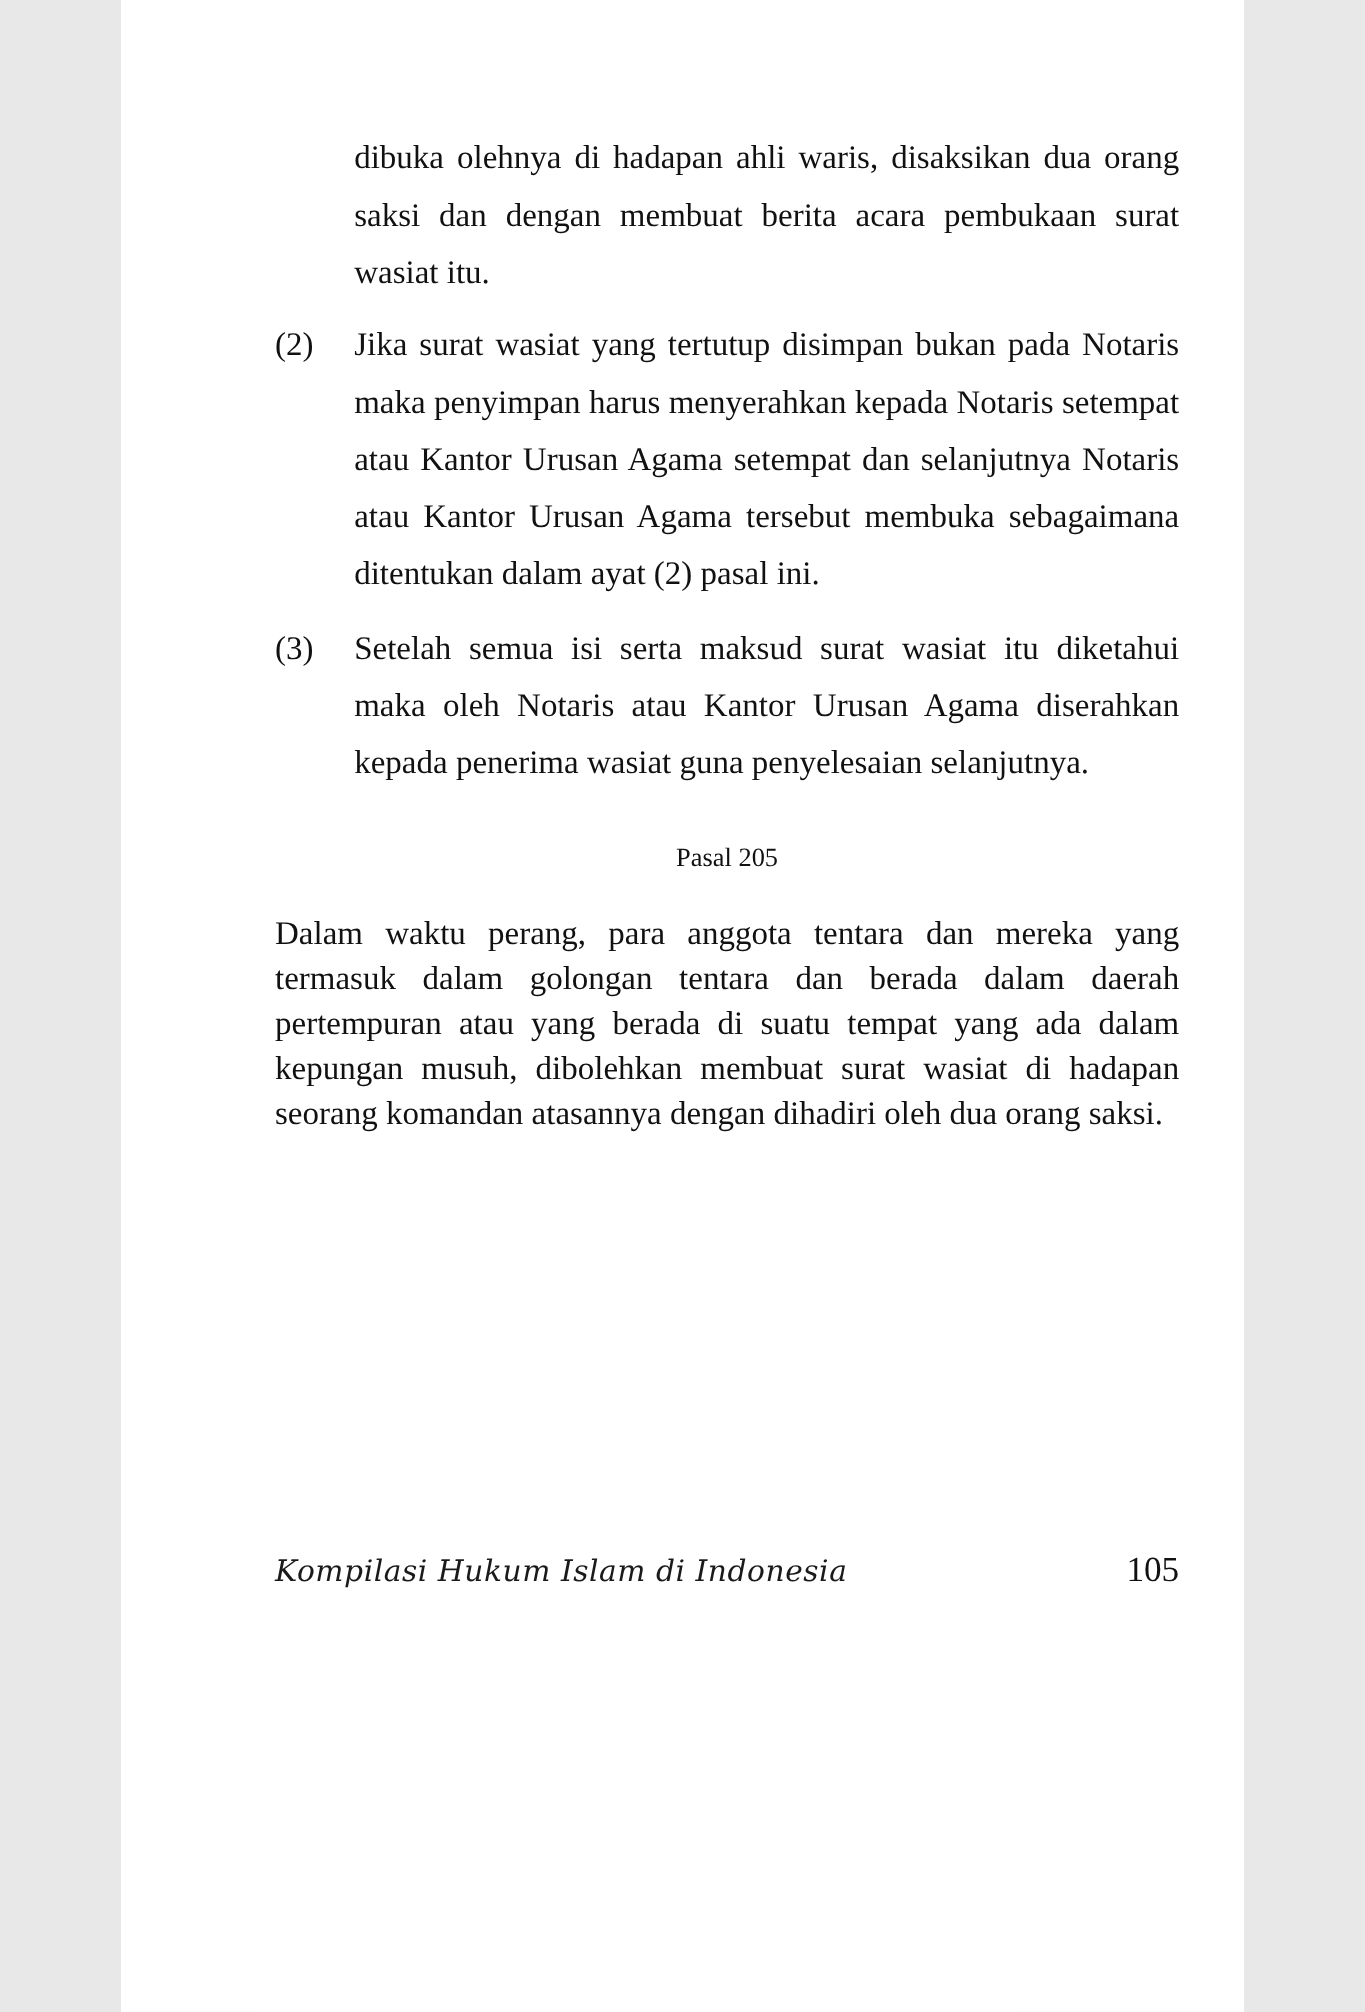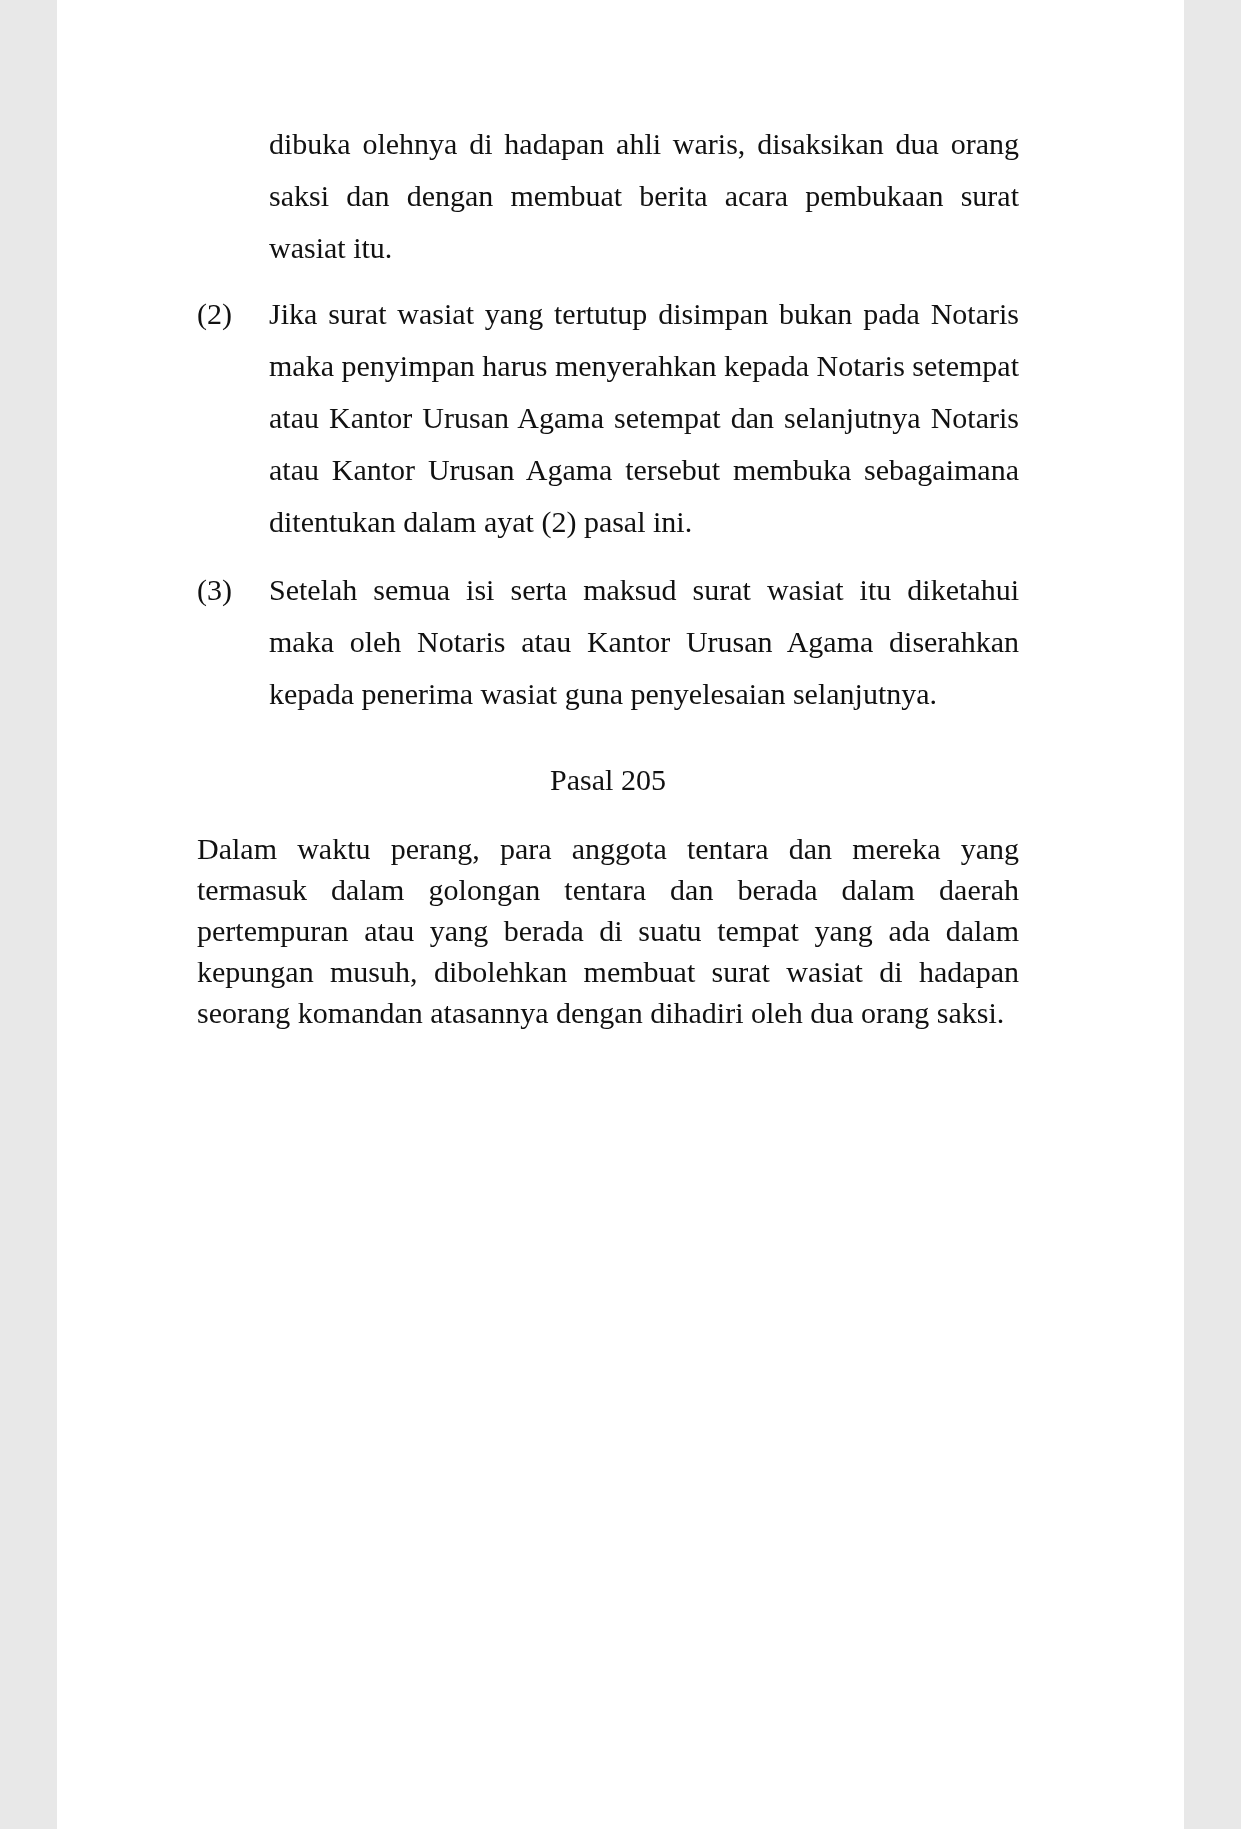--- a/index.html
+++ b/index.html
@@ -2,21 +2,21 @@
 <html><head>
 <meta charset="utf-8">
 <style>
   html, body {
     margin: 0;
     padding: 0;
     background: #e8e8e8;
   }
   .page {
     position: relative;
-    width: 1127px;
+    width: 1021px;
     height: 1829px;
     margin: 0 auto;
     background: #ffffff;
     color: #111111;
     font-family: "Liberation Serif", serif;
     overflow: hidden;
     box-sizing: border-box;
   }
   .content {
     position: absolute;
@@ -40,21 +40,21 @@
     margin-bottom: 16px;
   }
   .list-item .num {
     flex: 0 0 72px;
     text-align: left;
   }
   .list-item .item-text {
     flex: 1 1 auto;
   }
   .heading {
-    font-size: 30px;
+    font-size: 24px;
     font-weight: normal;
     text-align: center;
     margin: 34px 0 22px 0;
     line-height: 52px;
   }
   .body-par {
     line-height: 41px;
   }
   .footer {
     position: absolute;
@@ -94,13 +94,17 @@
       <span class="num">(3)</span>
       <p class="item-text">Setelah semua isi serta maksud surat wasiat itu diketahui maka oleh Notaris atau Kantor Urusan Agama diserahkan kepada penerima wasiat guna penyelesaian selanjutnya.</p>
     </div>
 
     <h2 class="heading">Pasal 205</h2>
 
     <p class="body-par">Dalam waktu perang, para anggota tentara dan mereka yang termasuk dalam golongan tentara dan berada dalam daerah pertempuran atau yang berada di suatu tempat yang ada dalam kepungan musuh, dibolehkan membuat surat wasiat di hadapan seorang komandan atasannya dengan dihadiri oleh dua orang saksi.</p>
 
   </div>
 
+  <div class="footer">
+    <span class="footer-title">Kompilasi Hukum Islam di Indonesia</span>
+    <span class="page-number">105</span>
+  </div>
 </div>
 
 </body></html>

